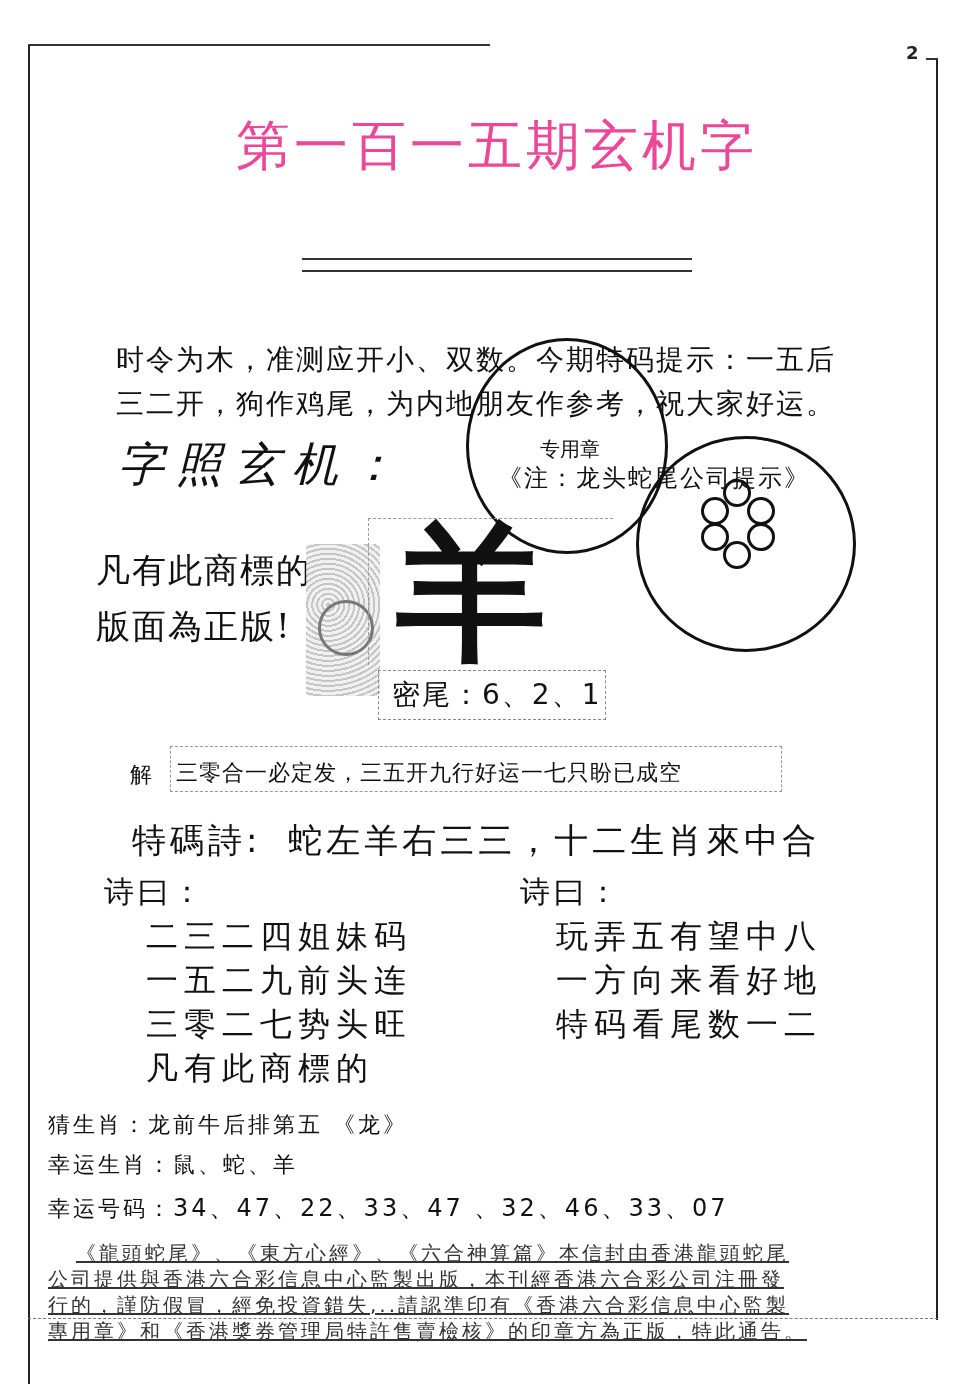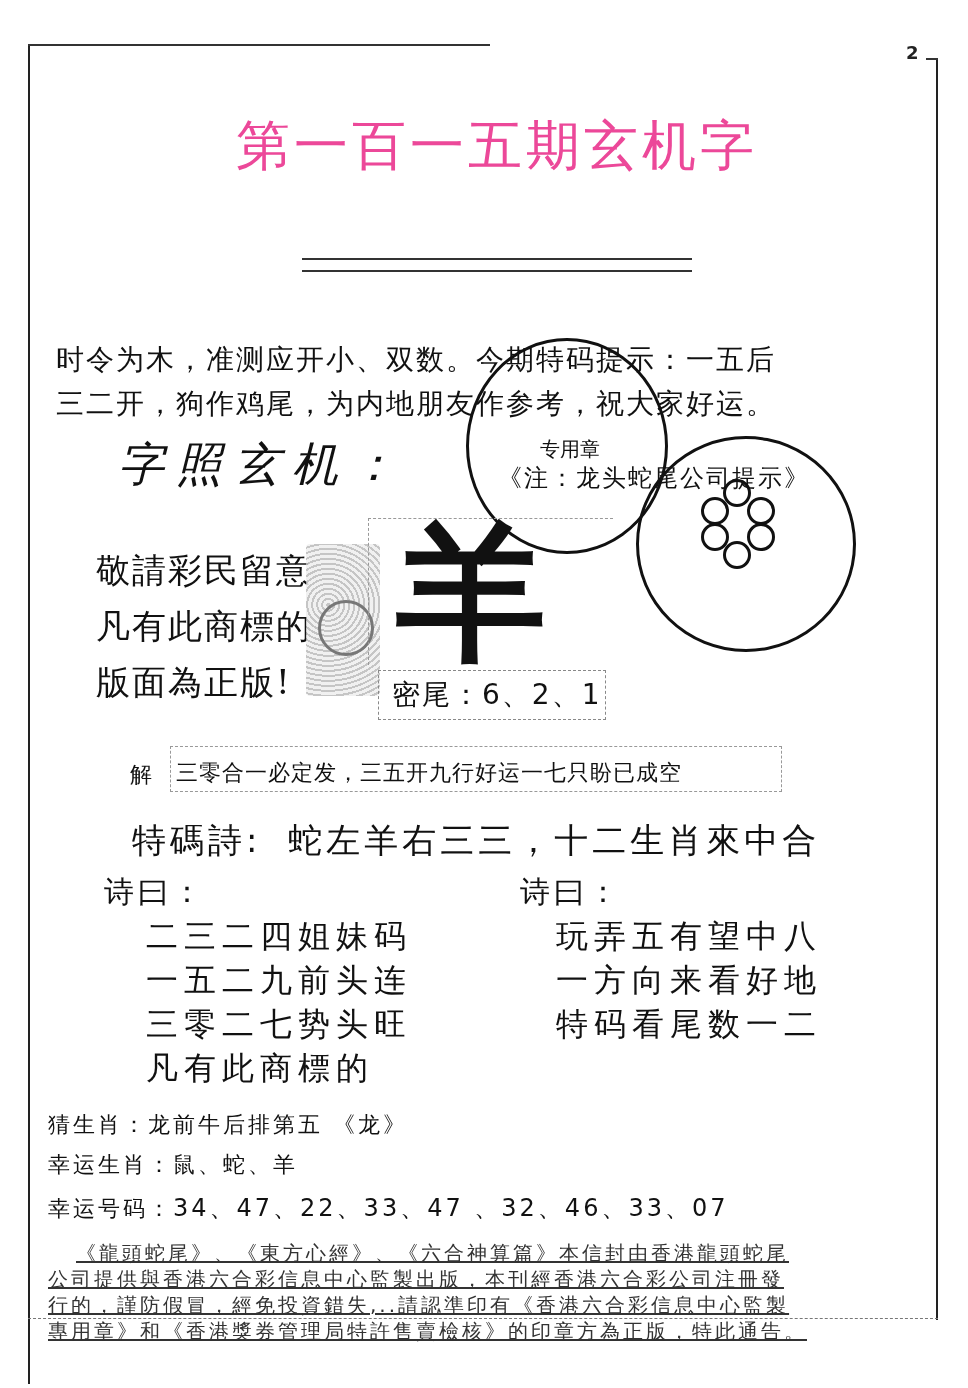--- a/index.html
+++ b/index.html
@@ -12,21 +12,21 @@
   .frame-right { left:936px; top:60px; width:2px; height:1260px; background:#222; }
   .frame-right-tick { left:926px; top:58px; width:12px; height:2px; background:#333; }
   .frame-bottom { left:28px; top:1318px; width:910px; height:1px; border-top:1px dashed #777; }
   .page-no { left:906px; top:42px; font-size:18px; font-weight:bold; color:#222; }
 
   .title { left:236px; top:110px; font-size:54px; font-weight:normal; letter-spacing:4px;
            color:#ec4899; font-family:"DejaVu Sans", sans-serif; }
   .rule1 { left:302px; top:258px; width:390px; height:2px; background:#333; }
   .rule2 { left:302px; top:270px; width:390px; height:2px; background:#333; }
 
-  .intro { left:56px; top:338px; width:840px; font-size:28px; line-height:44px; letter-spacing:2px; }
+  .intro { left:56px; top:338px; width:840px; font-size:28px; line-height:44px; letter-spacing:2px;text-align:center; }
 
   .zi-title { left:118px; top:434px; font-size:46px; letter-spacing:12px; font-family:"DejaVu Serif", serif;font-style:italic; }
   .note { left:498px; top:462px; font-size:24px; letter-spacing:2px; }
 
   
   .stamp1 { left:466px; top:338px; width:196px; height:210px; border:3px solid #111; border-radius:50%; }
   .stamp1-text { left:540px; top:436px; font-size:20px; }
   .stamp2 { left:636px; top:436px; width:214px; height:210px; border:3px solid #111; border-radius:50%; }
   .ring { width:22px; height:22px; border:3px solid #111; border-radius:50%; position:absolute; }
 
@@ -86,21 +86,20 @@
   <div class="ring" style="left:62px;top:58px;"></div>
   <div class="ring" style="left:108px;top:58px;"></div>
   <div class="ring" style="left:62px;top:84px;"></div>
   <div class="ring" style="left:108px;top:84px;"></div>
   <div class="ring" style="left:84px;top:102px;"></div>
 </div>
 
 <div class="abs note">《注：龙头蛇尾公司提示》</div>
 
 <div class="abs notice">
-  <div>敬請彩民留意</div>
   <div>凡有此商標的</div>
   <div>版面為正版!</div>
 </div>
 
 <div class="abs emblem"></div>
 <div class="abs emblem-wheel"></div>
 
 <div class="abs zodiac-box"></div>
 <div class="abs zodiac-char">羊</div>
 <div class="abs mi-box"></div>

